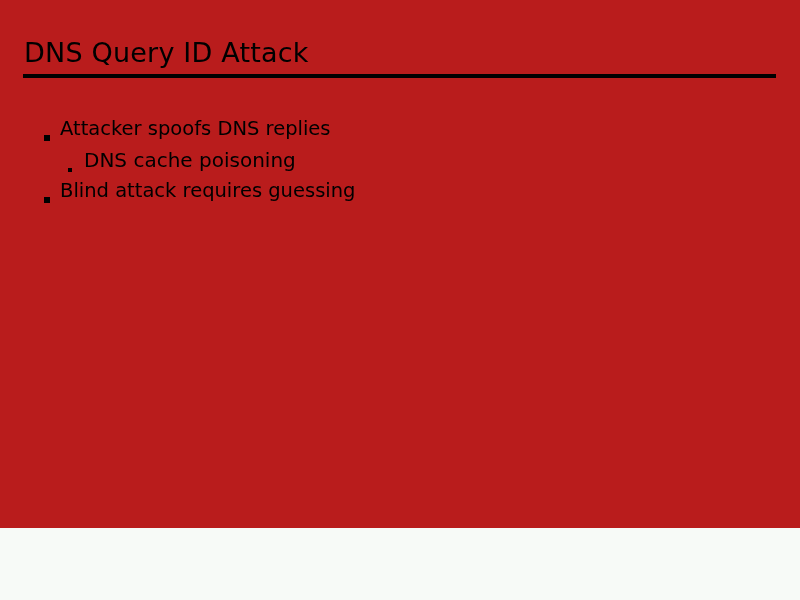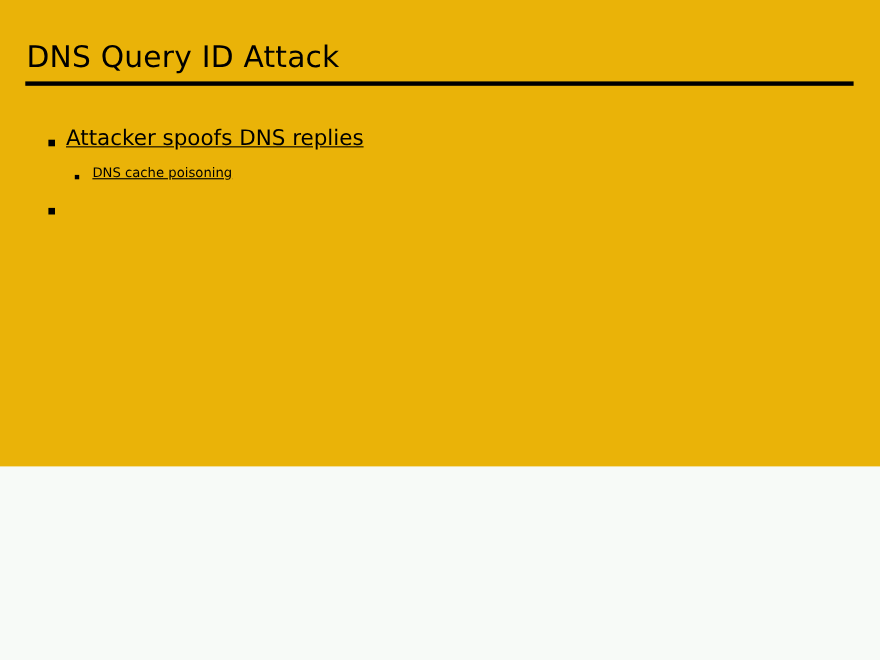--- a/index.html
+++ b/index.html
@@ -9,22 +9,22 @@
   body {
     width: 800px;
     height: 600px;
     background: #f7faf7;
     font-family: "DejaVu Sans", sans-serif;
     overflow: hidden;
   }
   .slide {
     position: relative;
     width: 800px;
-    height: 424px;
-    background: #eab308;
+    height: 528px;
+    background: #b91c1c;
   }
 
   
   .title-block {
     position: absolute;
     left: 24px;
     top: 36px;
     width: 752px;
   }
   .slide-title {
@@ -47,23 +47,22 @@
 
   
   .body-block {
     position: absolute;
     left: 0;
     top: 110px;
     width: 800px;
   }
   .bullet-row {
     display: flex;
-    align-items: center;
+    align-items: flex-end;
     height: 31px;
-    text-decoration: underline;
   }
   .bullet-row.level-1 {
     padding-left: 44px;
   }
   .bullet-row.level-2 {
     padding-left: 68px;
   }
   .bullet-marker {
     flex: 0 0 auto;
     background: #000000;
@@ -84,21 +83,21 @@
   .bullet-text {
     font-family: "DejaVu Sans", sans-serif;
     color: #000000;
     white-space: nowrap;
   }
   .level-1 .bullet-text {
     font-size: 19.5px;
     line-height: 24px;
   }
   .level-2 .bullet-text {
-    font-size: 12px;
+    font-size: 20px;
     line-height: 24px;
   }
 </style>
 </head>
 <body>
 
 <div class="slide">
 
   <div class="title-block">
     <div class="slide-title">DNS Query ID Attack</div>
@@ -113,18 +112,19 @@
       <span class="bullet-text">Attacker spoofs DNS replies</span>
     </div>
 
     <div class="bullet-row level-2">
       <span class="bullet-marker"></span>
       <span class="bullet-text">DNS cache poisoning</span>
     </div>
 
     <div class="bullet-row level-1">
       <span class="bullet-marker"></span>
+      <span class="bullet-text">Blind attack requires guessing</span>
     </div>
 
 
 
   </div>
 </div>
 
 </body></html>

